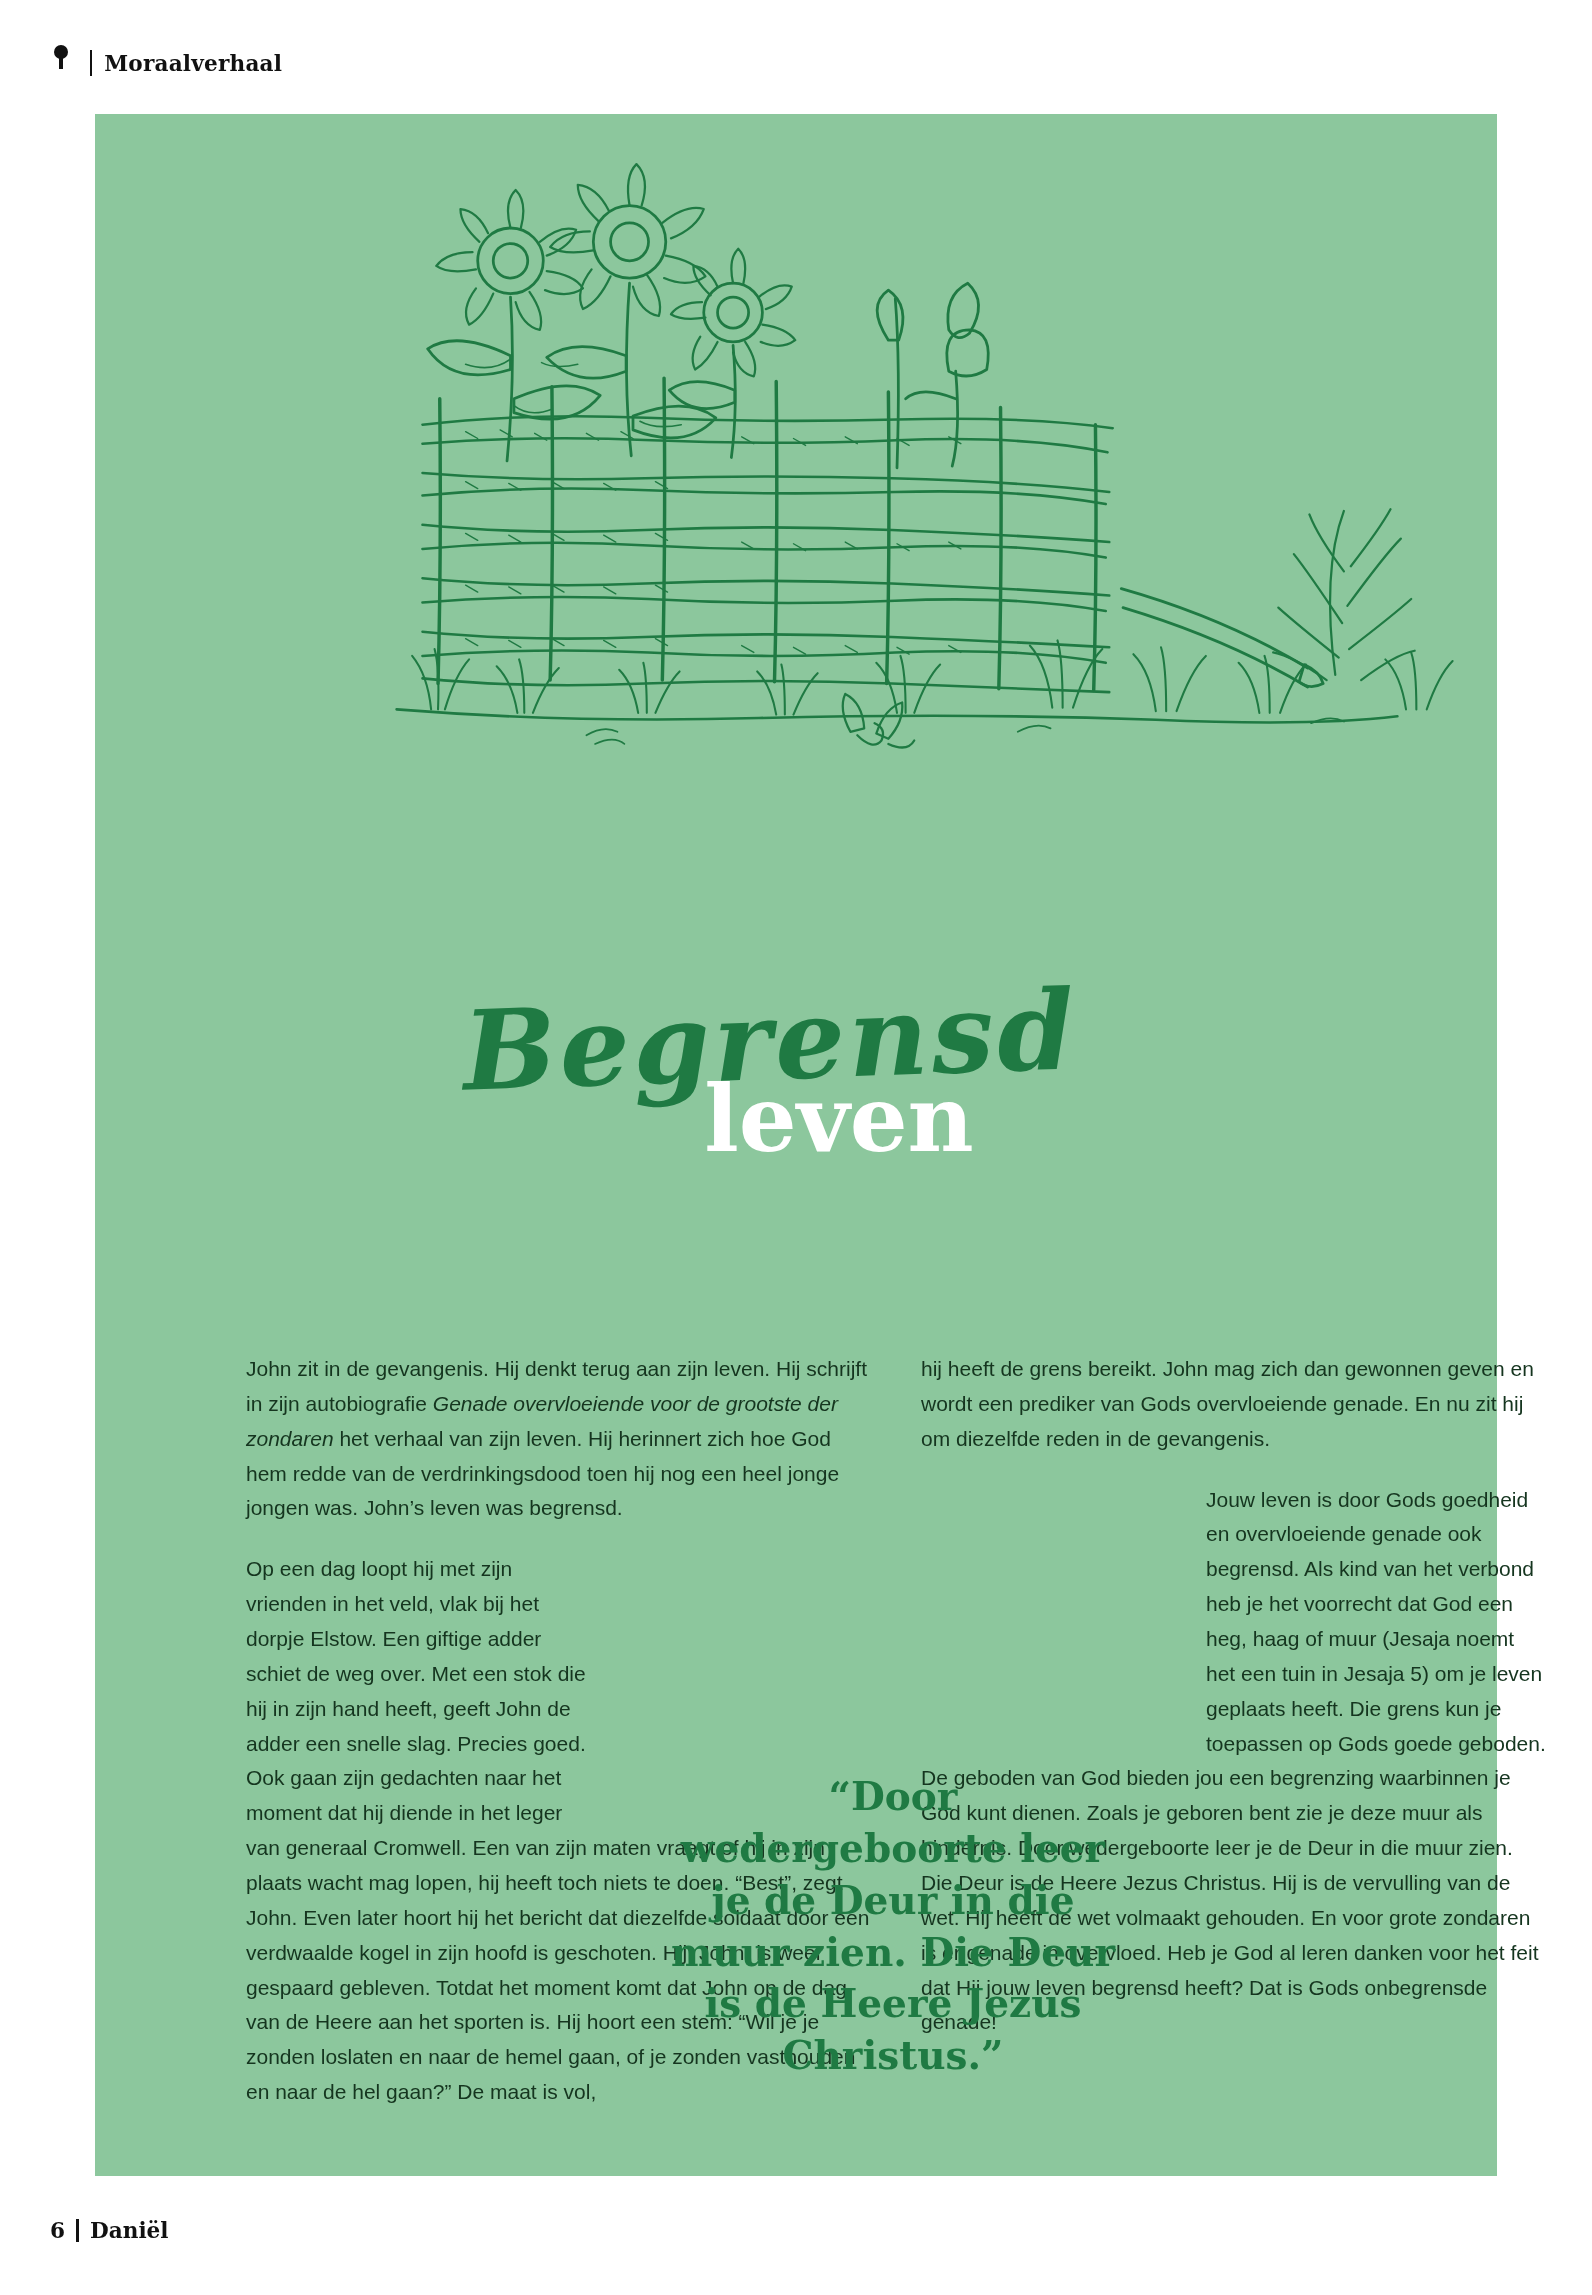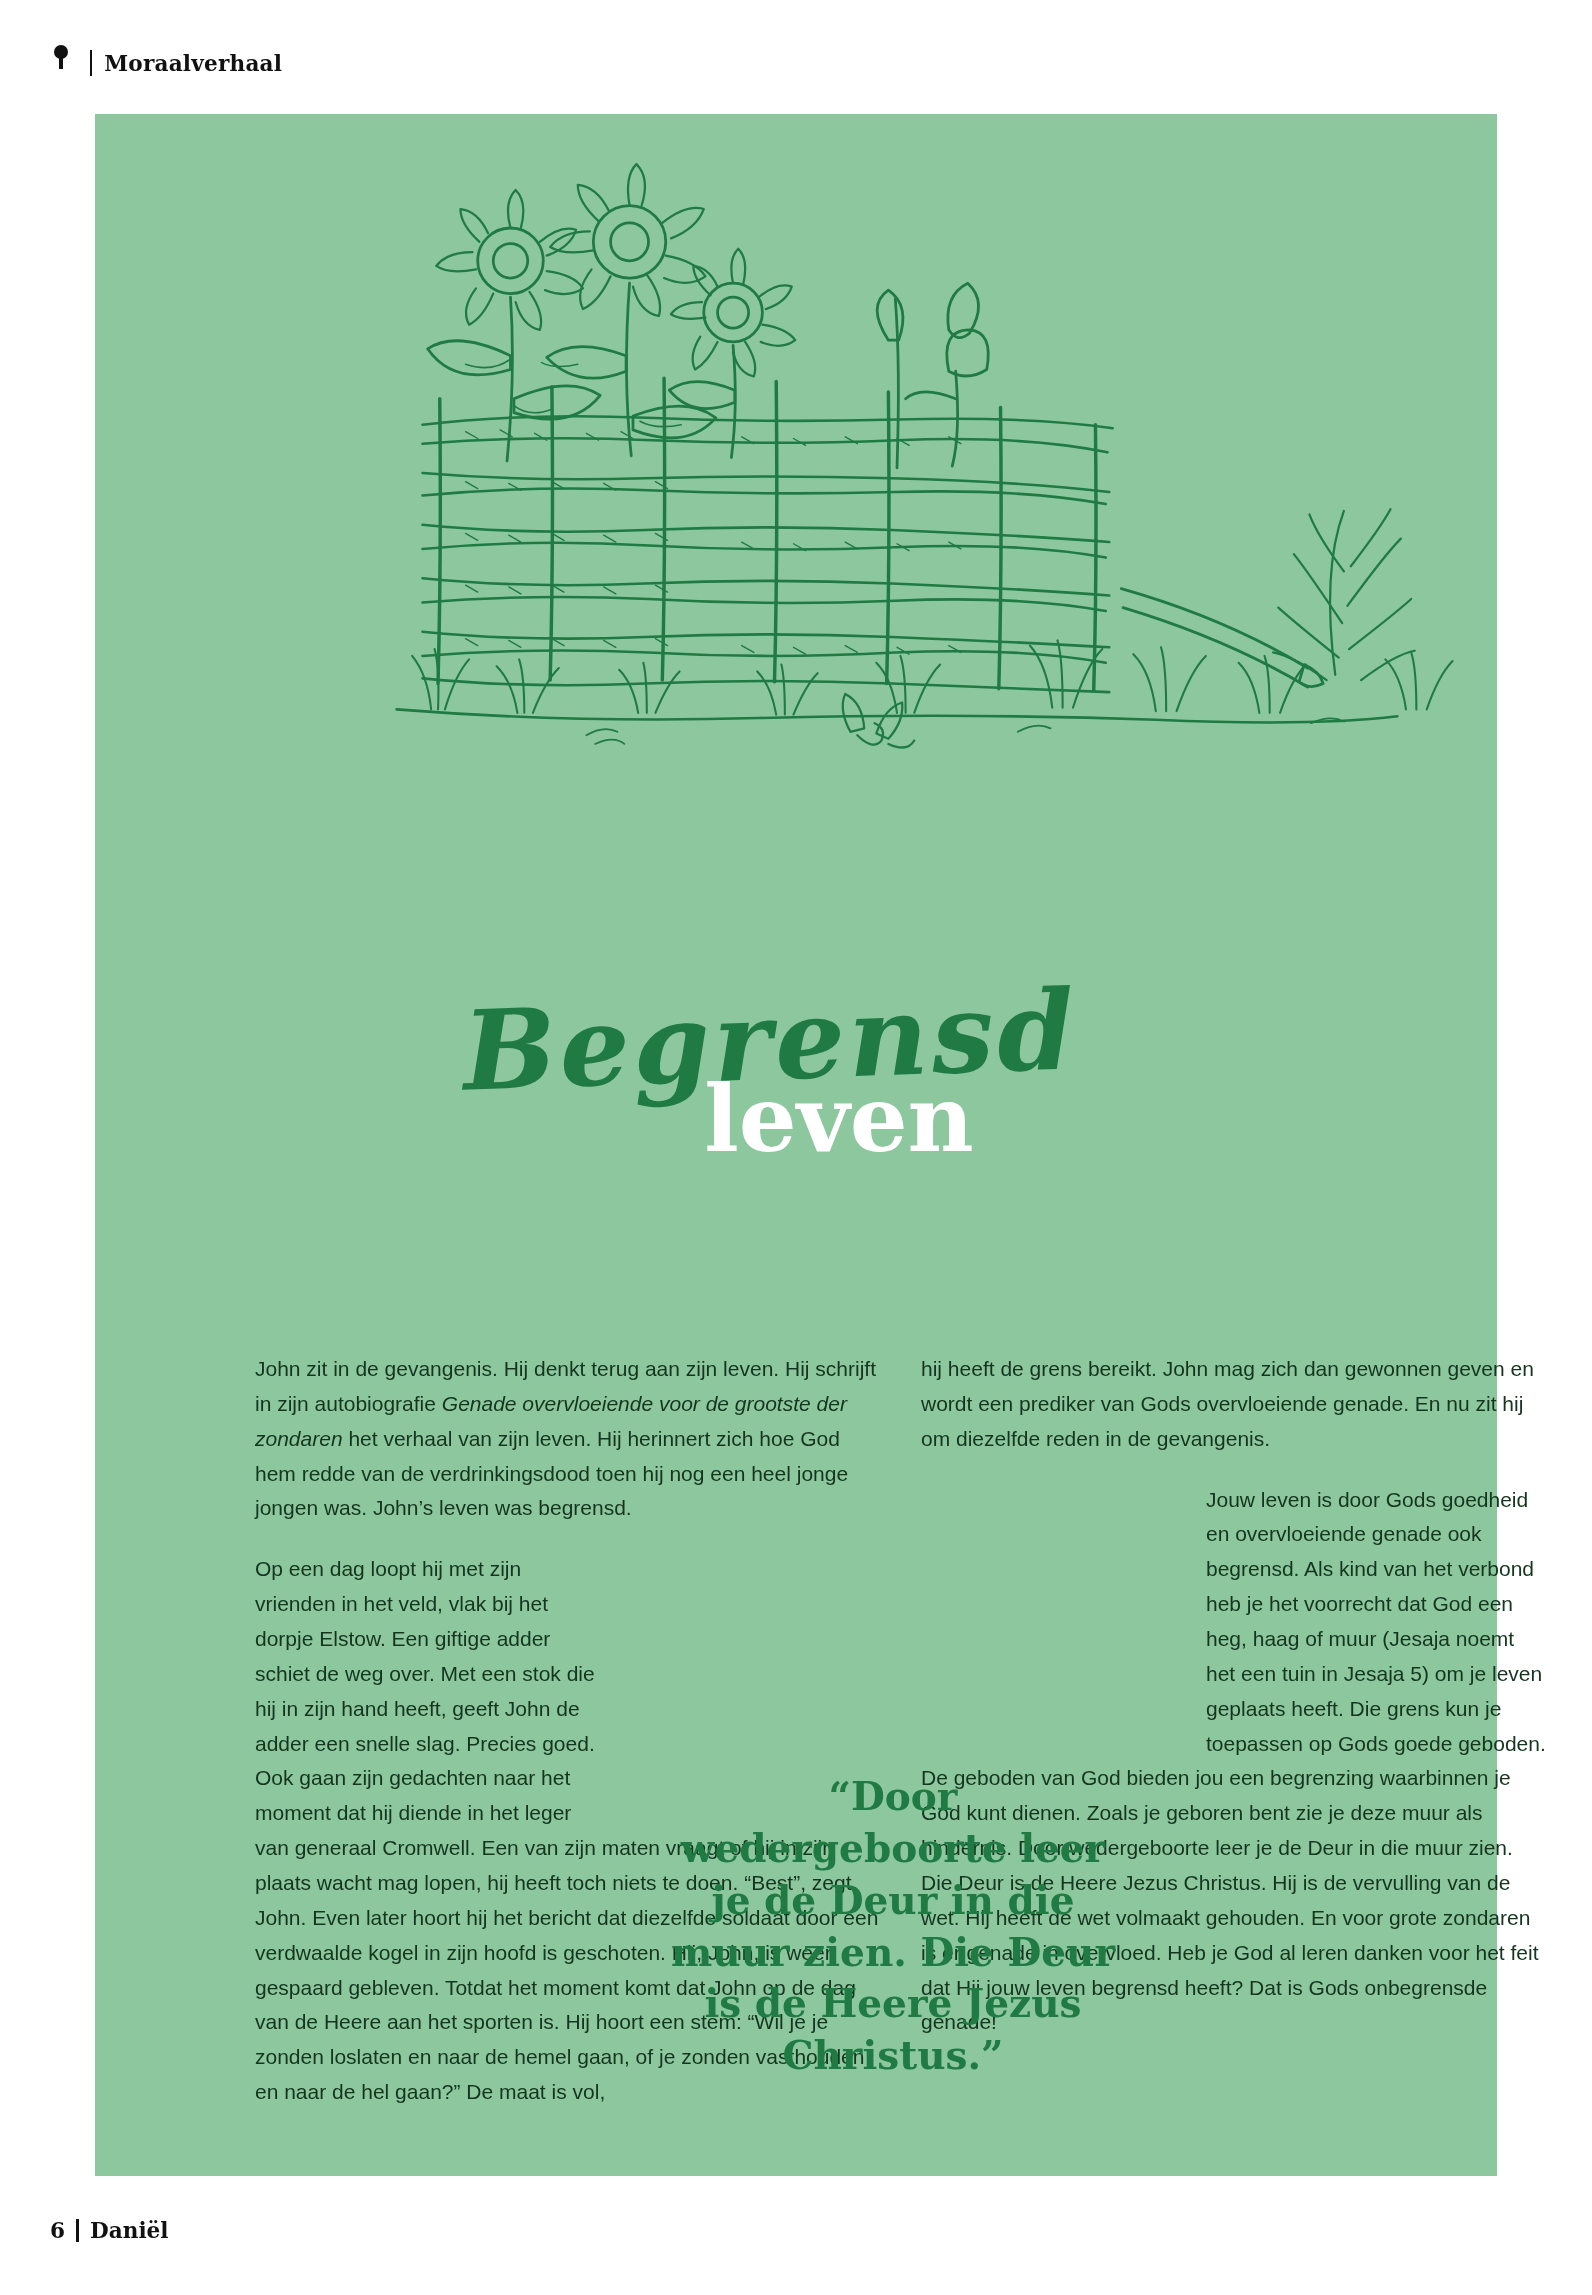--- a/index.html
+++ b/index.html
@@ -122,21 +122,21 @@
   }
   .col {
     position: absolute;
     top: 0;
     width: 626px;
     font-size: 21px;
     line-height: 1.66;
     color: #15351f;
     text-align: left;
   }
-  .col.left { left: 16px; }
+  .col.left { left: 7px; }
   .col.right { left: 682px; }
   .col p { margin: 0 0 26px 0; }
   .col p:last-child { margin-bottom: 4px; }
   .col em { font-style: italic; }
   .col strong { font-weight: bold; }
 
   
   .wrap-shape-left {
     float: right;
     width: 285px;

